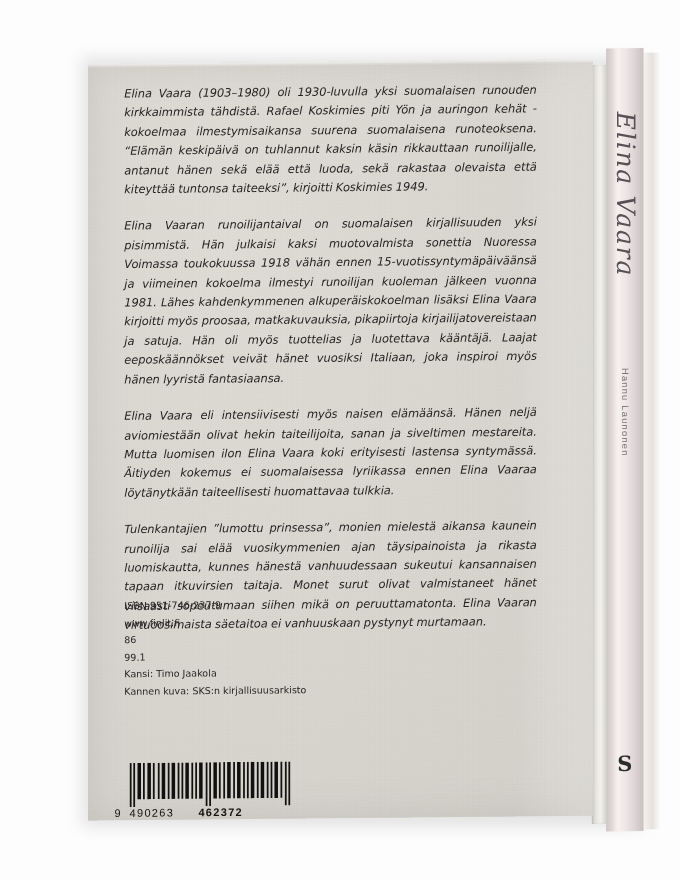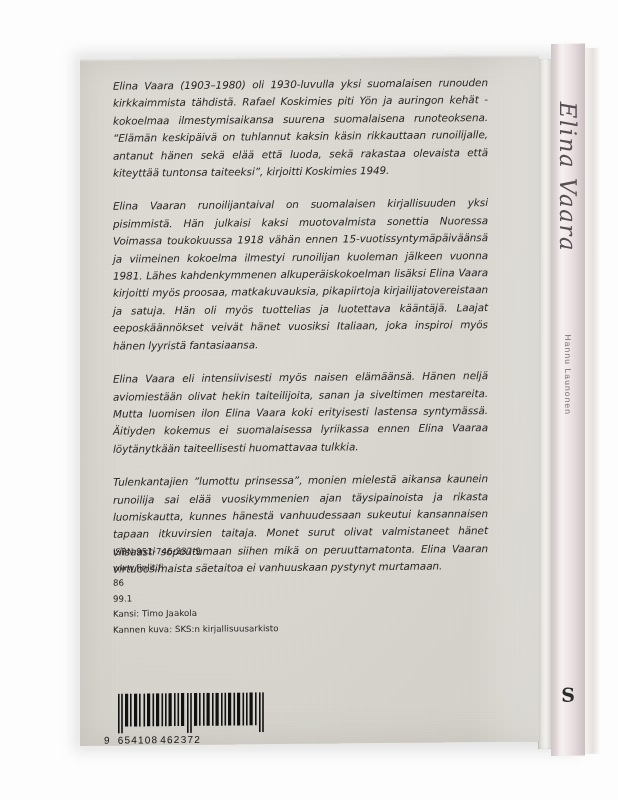--- a/index.html
+++ b/index.html
@@ -196,21 +196,21 @@
   .barcode-digits {
     margin-top: 1px;
     font-family: "Liberation Sans", sans-serif;
     font-size: 10px;
     letter-spacing: 1.2px;
     color: #131313;
     padding-left: 2px;
     white-space: nowrap;
   }
   .barcode-digits .lead { margin-right: 7px; }
-  .barcode-digits .grp2 { margin-left: 2px; }
+  .barcode-digits .grp2 { margin-left: 22px; font-weight: bold; }
 </style>
 </head>
 <body>
 
 <div id="scene">
 
   <div class="book-shadow"></div>
 
   <div class="spine-fore-edge"></div>
 
@@ -278,18 +278,18 @@
           <rect x="135" y="0" width="3.2" height="33"></rect>
           <rect x="140.5" y="0" width="1.6" height="33"></rect>
           <rect x="144" y="0" width="1.6" height="33"></rect>
           <rect x="147.5" y="0" width="3.2" height="33"></rect>
           <rect x="153" y="0" width="1.6" height="33"></rect>
           <rect x="157" y="0" width="1.6" height="40"></rect>
           <rect x="160.2" y="0" width="1.6" height="40"></rect>
         </g>
       </svg>
       <div class="barcode-digits">
-        <span class="lead">9</span><span>654108</span><span class="grp2">462372</span>
+        <span class="lead">9</span><span>490263</span><span class="grp2">462372</span>
       </div>
     </div>
 
   </div>
 </div>
 
 </body></html>

